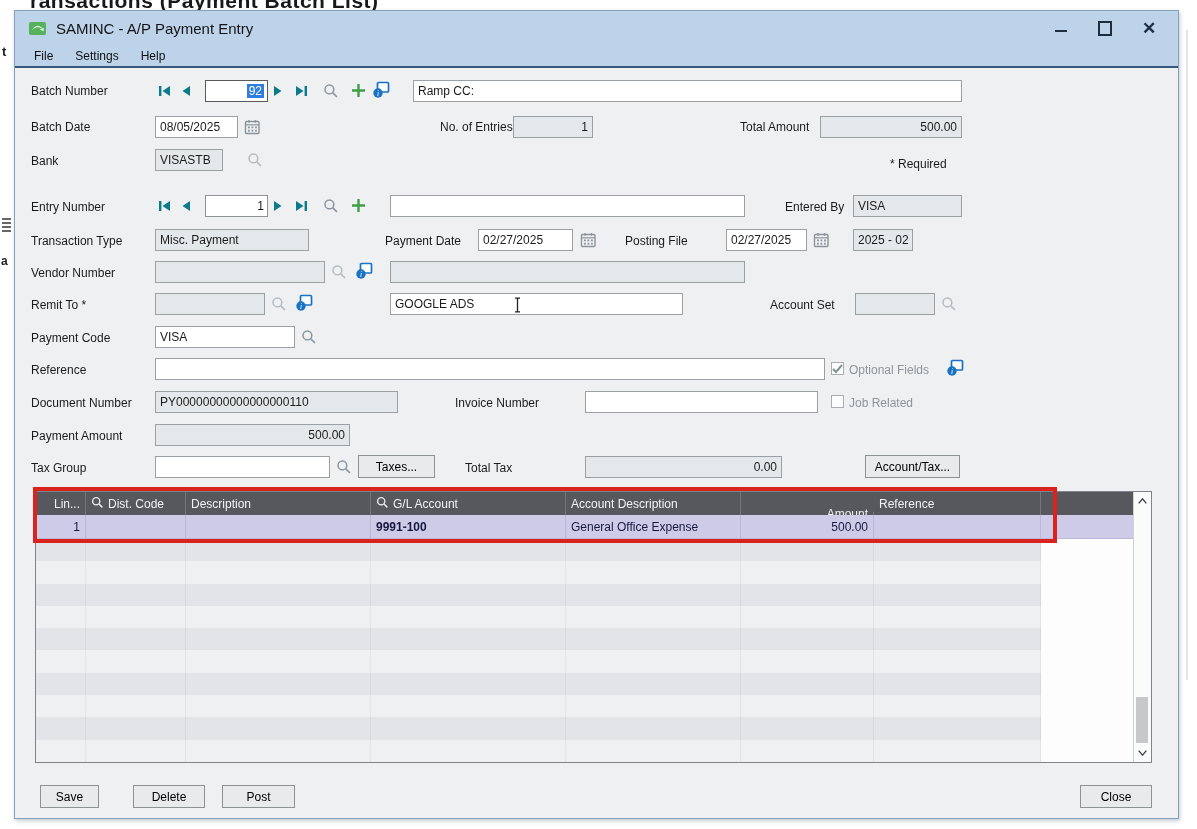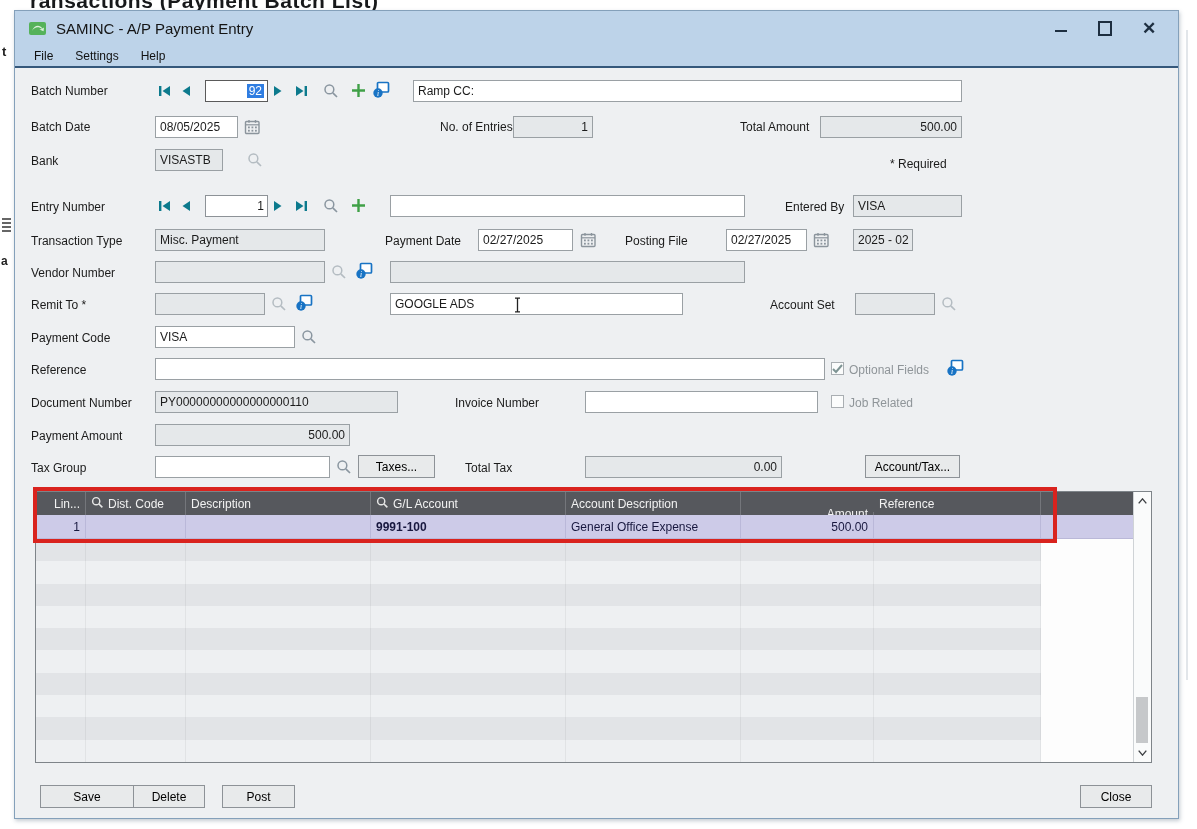--- a/index.html
+++ b/index.html
@@ -240,21 +240,21 @@
         </span>
       <div class="fld" style="left:375px;top:125px;width:355px">
         <span></span>
       </div>
       <span class="fl" style="left:770px;top:130px">Entered By</span>
       <div class="fld dis" style="left:838px;top:125px;width:109px">
         <span>VISA</span>
       </div>
 
       <span class="fl" style="left:16px;top:164px">Transaction Type</span>
-      <div class="fld dis" style="left:140px;top:159px;width:170px">
+      <div class="fld dis" style="left:140px;top:159px;width:154px">
         <span>Misc. Payment</span>
       </div>
       <span class="fl" style="left:370px;top:164px">Payment Date</span>
       <div class="fld" style="left:463px;top:159px;width:95px">
         <span>02/27/2025</span>
       </div>
       <span class="icon" style="left:565px;top:162px">
           <svg width="17" height="16" viewBox="0 0 17 16">
             <rect x="1.5" y="2.5" width="13.5" height="12" rx="1" fill="none" stroke="#8b949c" stroke-width="1.4"></rect>
             <line x1="1.5" y1="5.8" x2="15" y2="5.8" stroke="#8b949c" stroke-width="1.2"></line>
@@ -570,19 +570,19 @@
           <span class="varrow down">
             <svg width="9" height="6" viewBox="0 0 9 6">
                 <path d="M.7.6l3.8 4.5L8.3.6" fill="none" stroke="#3f4245" stroke-width="1.4"></path>
               </svg>
           </span>
         </div>
       </div>
 
       <div class="red-rect"></div>
 
-      <button class="btn" style="left:25px;top:715px;width:94px">Save</button>
+      <button class="btn" style="left:25px;top:715px;width:59px">Save</button>
       <button class="btn" style="left:118px;top:715px;width:72px">Delete</button>
       <button class="btn" style="left:207px;top:715px;width:73px">Post</button>
       <button class="btn" style="left:1065px;top:715px;width:72px">Close</button>
     </div>
   </div>
 </div>
 
 </body></html>

